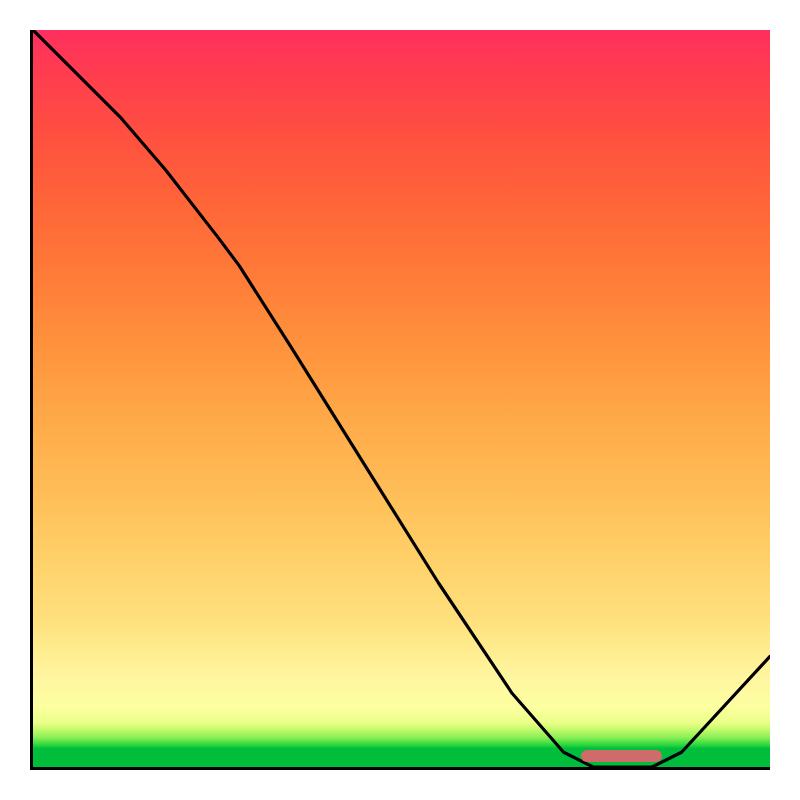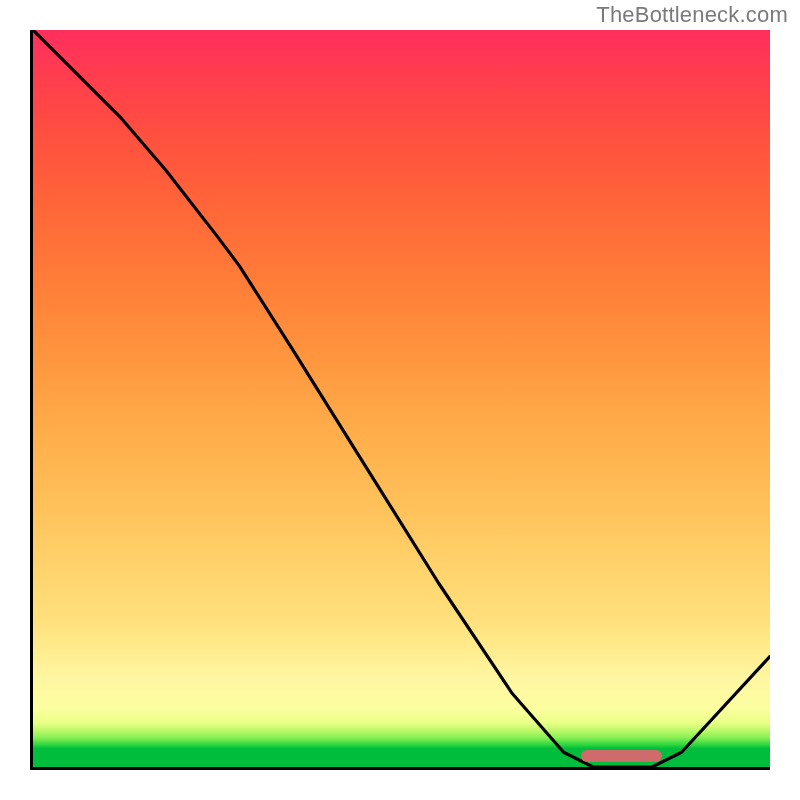--- a/index.html
+++ b/index.html
@@ -75,21 +75,20 @@
     height: 12px;
     width: 78px;
     background: #cf6b6b;
     border-radius: 6px;
   }
 </style>
 </head>
 <body>
 <div class="wrap">
 
-  <div class="attribution">TheBottleneck.com</div>
 
   <div class="plot-area">
 
     <div class="gradient"></div>
 
     <svg class="curve" viewBox="0 0 740 740" preserveAspectRatio="none">
       <path id="series-path" d="M0.0 0.0 L44.4 44.4 L88.8 88.8 L133.2 140.6 L185.0 207.2 L207.2 236.8 L259.0 318.2 L333.0 436.6 L407.0 555.0 L481.0 666.0 L532.8 725.2 L562.4 740.0 L592.0 740.0 L621.6 740.0 L651.2 725.2 L740.0 629.0" fill="none" stroke="#000" stroke-width="3.2" stroke-linejoin="round" stroke-linecap="round"></path>
     </svg>
 
     <div id="min-marker" class="marker" style="left: 547.6px; width: 81.4px; bottom: 5px; background: rgb(207, 107, 107);"></div>

